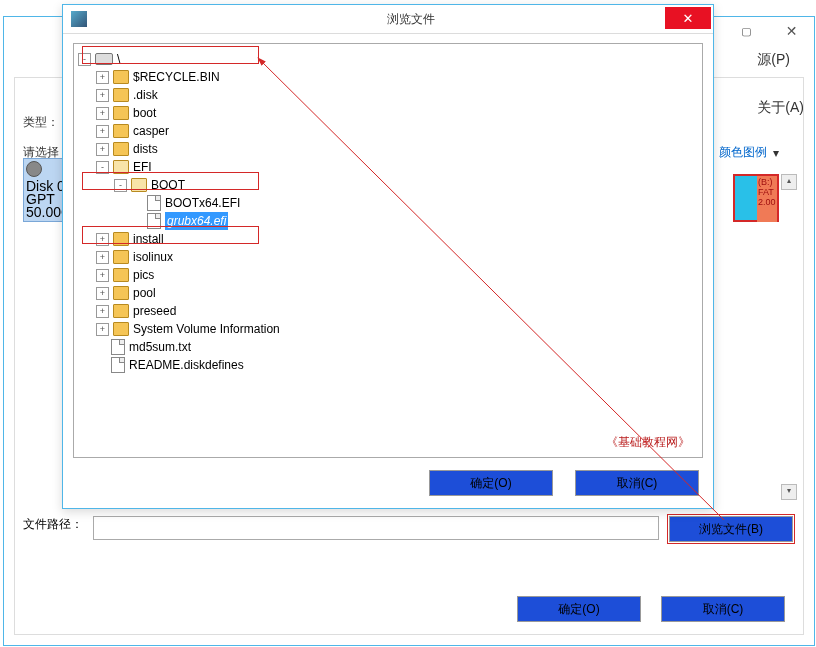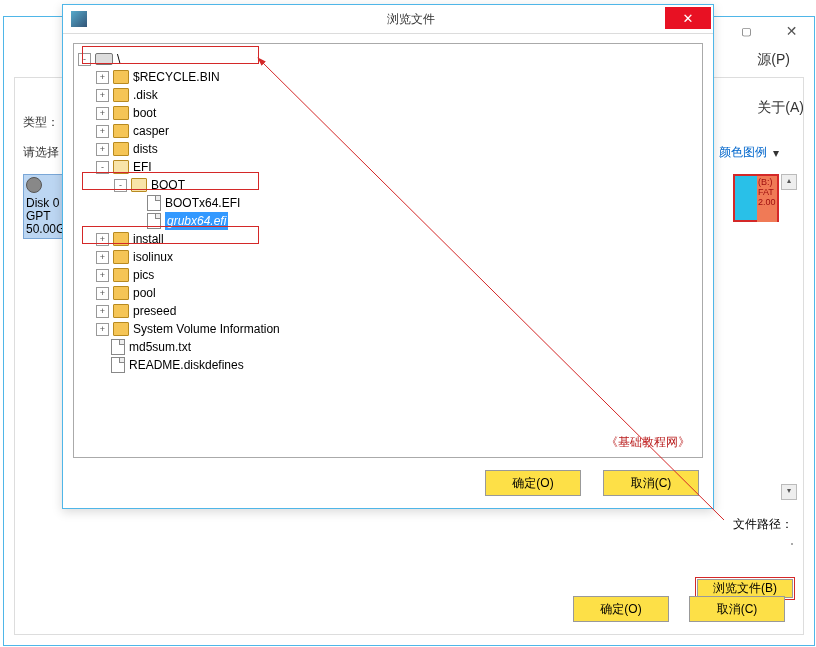--- a/index.html
+++ b/index.html
@@ -45,25 +45,25 @@
   }
   .bg-label { position: absolute; font-size: 12px; color: #333; }
   .lbl-type { left: 8px; top: 36px; }
   .lbl-select { left: 8px; top: 66px; }
   .link-legend {
     position: absolute; right: 24px; top: 66px; color: #0066cc; font-size: 12px;
     display: flex; align-items: center; gap: 4px;
   }
   .link-legend::after { content: "▾"; color:#333; margin-left:2px;}
   .disk-tile {
-    position: absolute; left: 8px; top: 96px;
+    position: absolute; left: 8px; top: 80px;
     width: 44px; padding: 2px;
     border: 1px solid #7aa7d7;
     background: #bcd6f2;
-    font-size: 12px; line-height: 13px; color: #000;
+    font-size: 14px; line-height: 13px; color: #000;
   }
   .disk-tile .disk-icon {
     display:inline-block; width:14px; height:14px; background:#888; border-radius:50%;
     margin-bottom:1px; border:1px solid #555;
   }
   .right-tile {
     position: absolute; right: 24px; top: 96px;
     width: 42px; height: 44px;
     border: 2px solid #d42828;
   }
@@ -77,34 +77,34 @@
     padding:1px;
   }
   .scroll-up, .scroll-dn {
     position:absolute; right:6px; width:14px; height:14px;
     border:1px solid #bbb; background:#eee; font-size:8px; text-align:center; line-height:12px; color:#555;
   }
   .scroll-up { top:96px; } .scroll-dn { top:406px; }
 
   .row-path, .row-extra {
     position: absolute; left: 8px; right: 10px; height: 26px;
-    display:flex; align-items:flex-end; gap:10px;flex-direction:column;
+    display:flex; align-items:flex-start; gap:10px;
   }
   .row-path { top: 438px; }
   .row-extra { top: 480px; }
   .txt-field {
     flex:1; height:22px; border:1px solid #aaa; background:#fff;
   }
   .btn {
     height: 24px; min-width: 82px;
-    border:1px solid #999; background:#fde047;
+    border:1px solid #999; background:#1d4ed8;
     display:flex; align-items:center; justify-content:center;
-    padding: 0 6px; font-size:12px;
-  }
-  .btn.highlight { outline:1px solid #d42828; outline-offset:1px;margin-top:24px; }
+    padding: 0 20px; font-size:12px;
+  }
+  .btn.highlight { outline:1px solid #d42828; outline-offset:1px; }
   .row-bottom {
     position:absolute; right: 18px; bottom: 12px;
     display:flex; gap:20px;
   }
   
   .dlg {
     position: absolute; left: 62px; top: 4px;
     width: 650px; height: 503px;
     background: #fff; border:1px solid #4fb6e8;
     box-shadow: 0 3px 10px rgba(0,0,0,.15);

